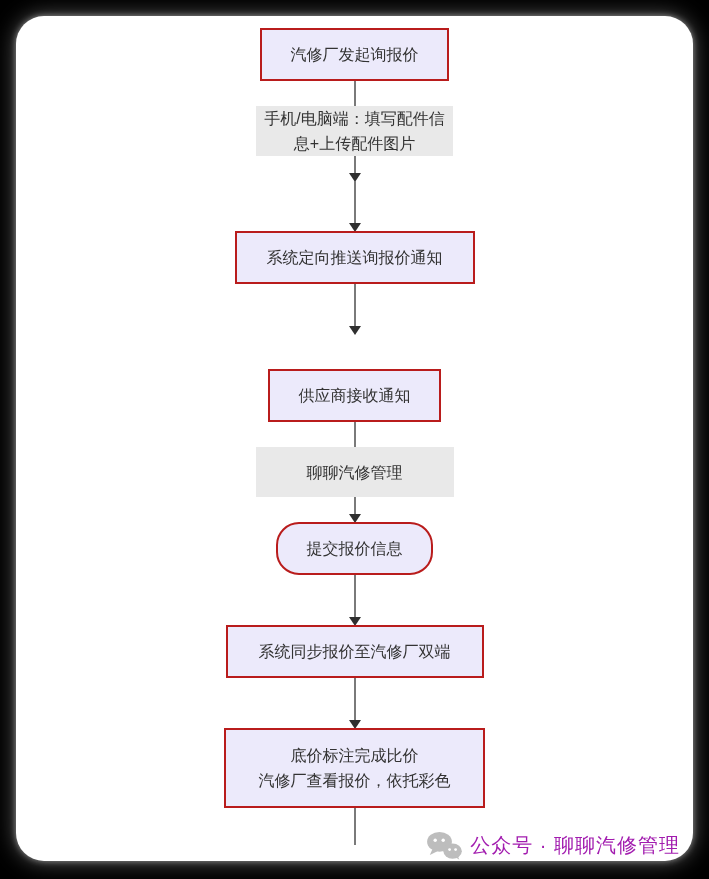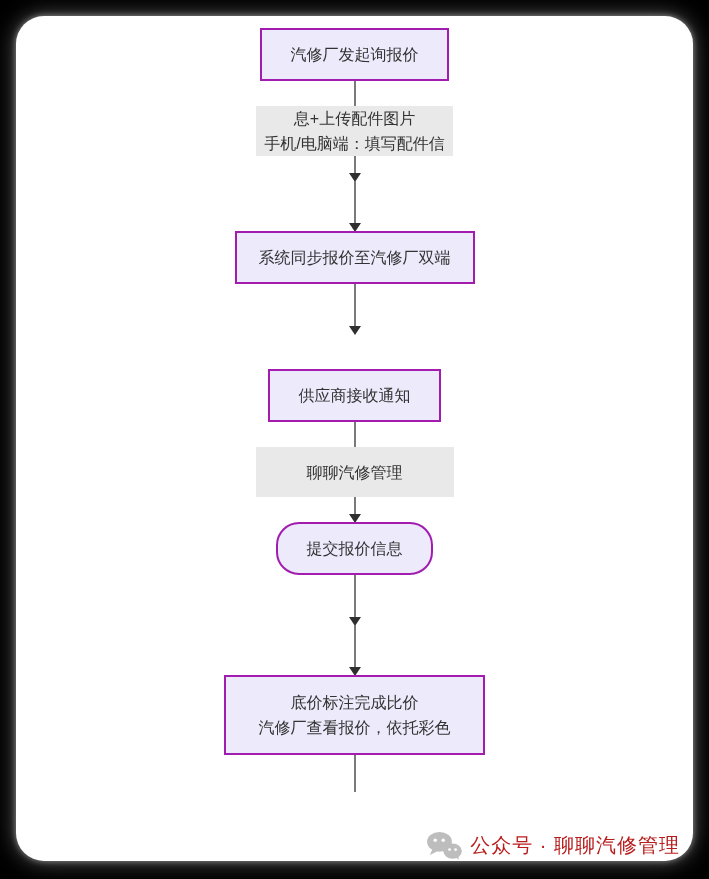--- a/index.html
+++ b/index.html
@@ -43,21 +43,21 @@
     justify-content: center;
     font-size: 16px;
     line-height: 25px;
     color: #333333;
     text-align: center;
     flex: 0 0 auto;
     z-index: 2;
   }
   .process {
     background: #ECEAFB;
-    border: 2px solid #a21caf;
+    border: 2px solid #b91c1c;
   }
   .edge-label {
     background: #E9E9E9;
   }
   .connector {
     position: relative;
     width: 100%;
     flex: 0 0 auto;
     z-index: 1;
   }
@@ -85,21 +85,21 @@
   .h25 { height: 25px; }
   .h50 { height: 50px; }
   .tail { height: 37px; }
   .watermark {
     position: absolute;
     right: 13px;
     bottom: 1px;
     display: flex;
     align-items: center;
     gap: 8px;
-    color: #b91c1c;
+    color: #a21caf;
     font-size: 20px;
     letter-spacing: 1px;
     z-index: 3;
     white-space: nowrap;
     text-align: center;
   }
   .watermark svg { display: block; }
 </style>
 </head>
 <body>
@@ -108,36 +108,36 @@
   <div class="card">
     <div class="flow">
 
       <div class="node process" style="width:189px; min-height:53px;">汽修厂发起询报价</div>
 
       <div class="connector h25">
         <span class="line"></span>
       </div>
 
       <div class="node edge-label" style="width:197px; min-height:50px;">
+        <span>手机/电脑端：填写配件信</span>
         <span>息+上传配件图片</span>
-        <span>手机/电脑端：填写配件信</span>
       </div>
 
       <div class="connector h25 arrowed">
         <span class="line"></span>
         <span class="arrowhead"></span>
       </div>
 
 
       <div class="connector h50 arrowed">
         <span class="line"></span>
         <span class="arrowhead"></span>
       </div>
 
-      <div class="node process" style="width:240px; min-height:53px;">系统同步报价至汽修厂双端</div>
+      <div class="node process" style="width:240px; min-height:53px;">系统定向推送询报价通知</div>
 
       <div class="connector h50 arrowed">
         <span class="line"></span>
         <span class="arrowhead"></span>
       </div>
 
       <div class="node process" style="width:173px; min-height:53px;margin-top:35px;">供应商接收通知</div>
 
       <div class="connector h25">
         <span class="line"></span>
@@ -152,20 +152,21 @@
         <span class="arrowhead"></span>
       </div>
 
       <div class="node process" style="width:157px; min-height:53px;border-radius:23px;">提交报价信息</div>
 
       <div class="connector h50 arrowed">
         <span class="line"></span>
         <span class="arrowhead"></span>
       </div>
 
+      <div class="node process" style="width:258px; min-height:53px;">系统同步报价至汽修厂双端</div>
 
       <div class="connector h50 arrowed">
         <span class="line"></span>
         <span class="arrowhead"></span>
       </div>
 
       <div class="node process" style="width:261px; min-height:80px;">
         <span>底价标注完成比价</span>
         <span>汽修厂查看报价，依托彩色</span>
       </div>

